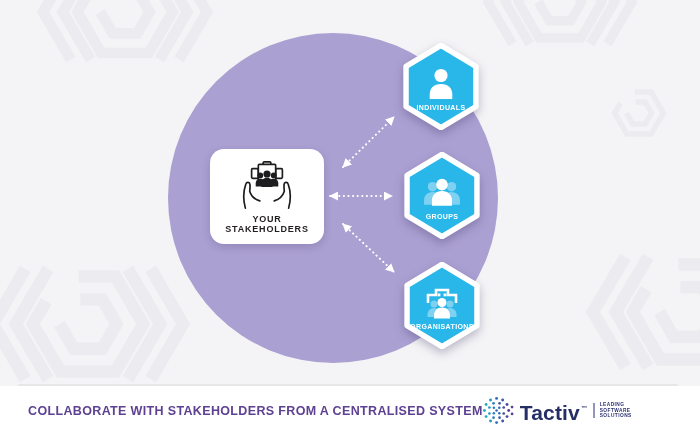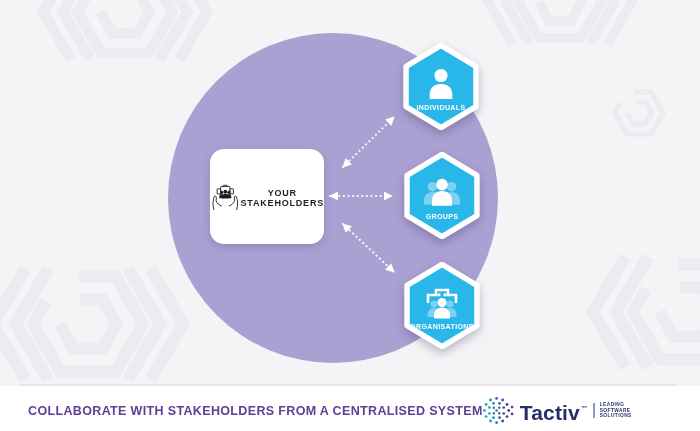--- a/index.html
+++ b/index.html
@@ -12,21 +12,21 @@
   .diagram-area{position:absolute;left:0;top:0;width:700px;height:386px;background:#f4f4f6;overflow:hidden;}
   .watermarks{position:absolute;left:0;top:0;}
   .big-circle{
     position:absolute;left:168px;top:33px;width:330px;height:330px;border-radius:50%;
     background:#aba0d2;
   }
   
   .org-card{
     position:absolute;left:210px;top:149px;width:114px;height:95px;border-radius:14px;
     background:#ffffff;box-shadow:0 3px 8px rgba(40,30,70,.18);
-    display:flex;flex-direction:row;align-items:center;justify-content:center;
+    display:flex;flex-direction:column;align-items:center;justify-content:center;
   }
   .org-card .card-icon{margin-top:2px;}
   .org-card .card-label{
     margin-top:3px;text-align:center;font-size:9px;font-weight:800;color:#231f20;
     letter-spacing:.8px;line-height:10.5px;
   }
   
   .arrow-layer{position:absolute;left:0;top:0;pointer-events:none;}
   
   .hex-node{

